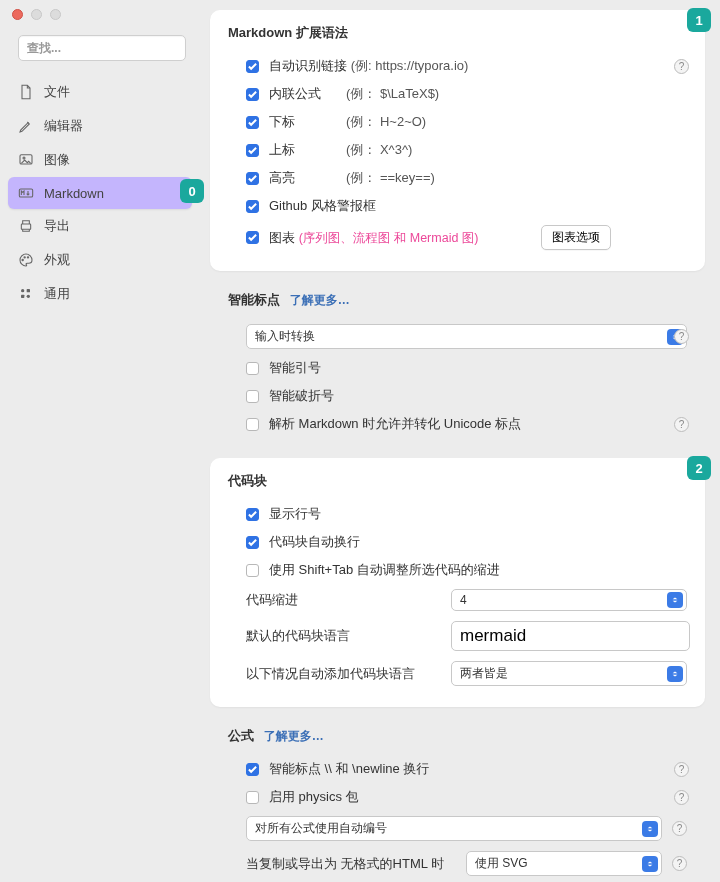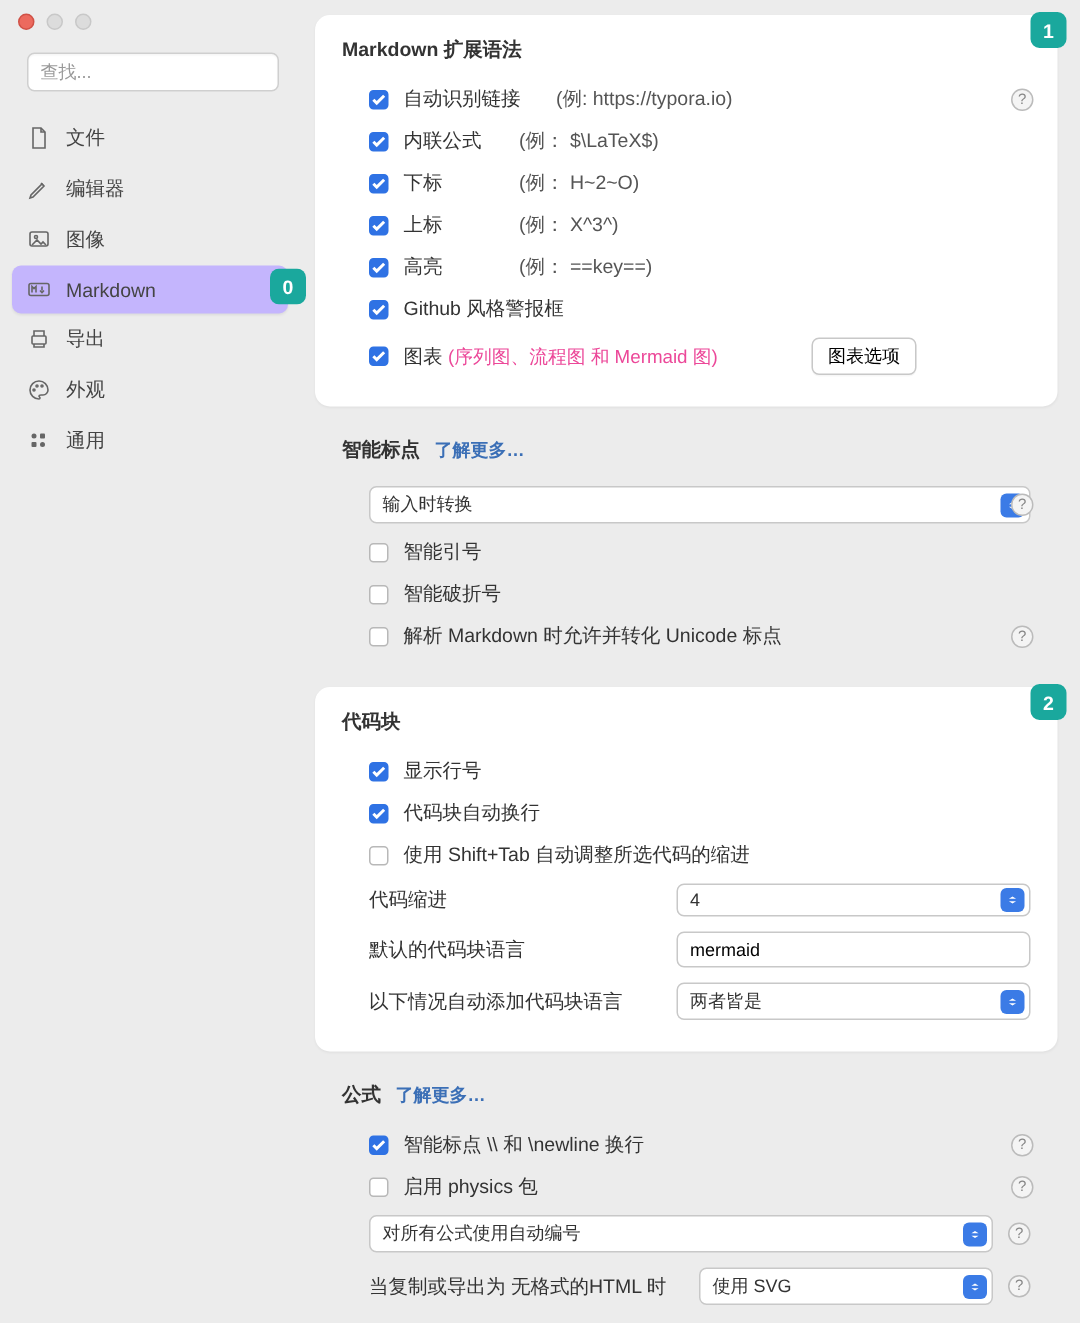--- a/index.html
+++ b/index.html
@@ -38,20 +38,21 @@
 }
 .search-box input {
   width: 100%;
   padding: 5px 8px;
   border: 1px solid #cfcfcf;
   border-radius: 5px;
   background: #fff;
   font-size: 12px;
   color: #333;
   box-shadow: inset 0 1px 1px rgba(0,0,0,0.04);
+  font-weight: bold;
 }
 .search-box input::placeholder { color: #999; }
 .nav { list-style: none; padding: 0 8px; }
 .nav li {
   display: flex;
   align-items: center;
   gap: 10px;
   padding: 8px 10px;
   border-radius: 6px;
   color: #444;
@@ -123,21 +124,21 @@
   display: inline-flex;
   align-items: center;
   justify-content: center;
 }
 .cb.checked {
   background: #2f72e4;
   border-color: #2f72e4;
 }
 .cb.checked svg { width: 9px; height: 9px; stroke: #fff; stroke-width: 2.2; fill: none; }
 .row-label { color: #333; font-size: 13px; }
-.example { color: #555; margin-left: 20px; }
+.example { color: #555; margin-left: 0; }
 .help {
   position: absolute;
   right: -2px;
   width: 15px; height: 15px;
   border: 1px solid #bbb;
   border-radius: 50%;
   color: #888;
   font-size: 10px;
   display: inline-flex;
   align-items: center;
@@ -173,21 +174,21 @@
   border-radius: 4px;
   display: flex; align-items:center; justify-content:center;
 }
 .select .caret svg { width:8px; height:8px; fill:#fff; }
 .input-text {
   flex: 1;
   border: 1px solid #c8c8c8;
   background: #fff;
   border-radius: 5px;
   padding: 4px 8px;
-  font-size: 12px;
+  font-size: 17px;
 }
 .field-row {
   display: flex;
   align-items: center;
   padding: 5px 0 5px 18px;
   gap: 10px;
   position: relative;
 }
 .field-label {
   width: 195px;

